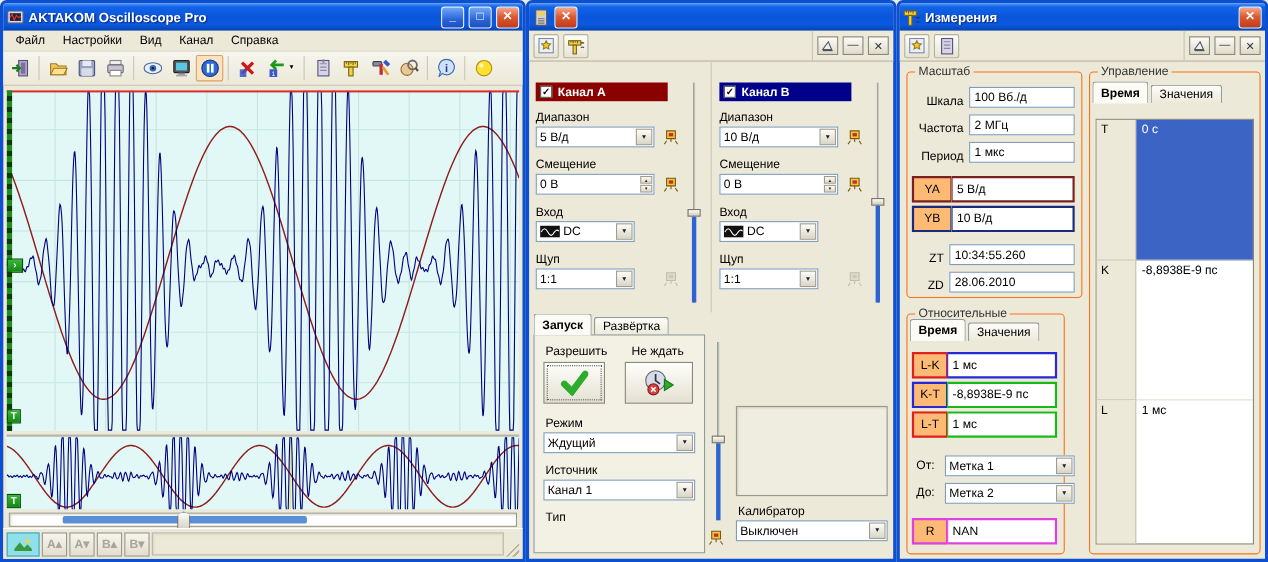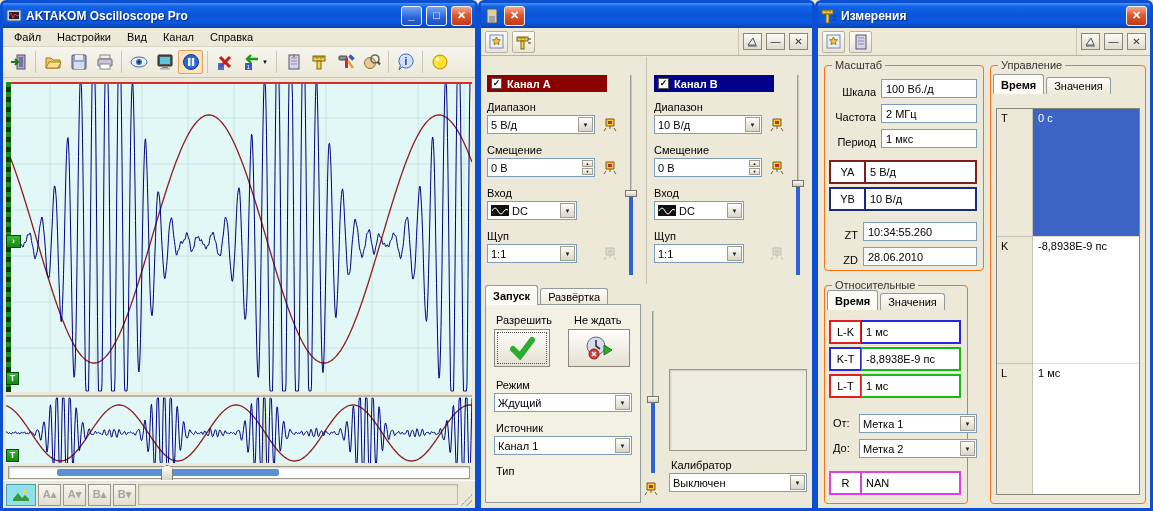--- a/index.html
+++ b/index.html
@@ -57,21 +57,21 @@
 .tabs{position:absolute;display:flex;align-items:flex-end;height:20px}
 .tab{border:1px solid #919b9c;border-bottom:none;border-radius:3px 3px 0 0;background:linear-gradient(#fdfcf8,#ece9d8);padding:2px 7px 2px;margin-right:2px;height:17px}
 .tab.active{background:#fcfbf5;height:20px;padding-top:4px;font-weight:bold;z-index:2}
 .tab-panel{position:absolute;border:1px solid #919b9c;background:#f3f1e4}
 .group{position:absolute;border:1px solid #f97316;border-radius:4px}
 .group>.gt{position:absolute;top:-7px;left:7px;background:#ece9d8;padding:0 3px;color:#333}
 .push{position:absolute;border:1px solid #8a887a;background:linear-gradient(#fefefb,#e4e1d2);display:flex;align-items:center;justify-content:center;gap:5px}
 .sunken{position:absolute;border:1px solid #9a988a;box-shadow:inset 1px 1px 2px #cfccbd;background:#efede0}
 
 .crow{position:absolute;display:flex;height:24px}
-.crow .cl{width:36px;display:flex;align-items:center;justify-content:center;background:#ffffff;border:2px solid var(--c1);border-right-width:1px}
+.crow .cl{width:36px;display:flex;align-items:center;justify-content:center;background:#fdba74;border:2px solid var(--c1);border-right-width:1px}
 .crow .cv{flex:1;display:flex;align-items:center;padding-left:4px;background:#fff;border:2px solid var(--c2);border-left-width:1px;white-space:nowrap}
 .mrow{position:absolute;display:flex;align-items:flex-end;height:20px}
 .mrow .ml{width:52px;text-align:right;padding-right:5px}
 .mrow .mf{flex:1;height:19px;border:1px solid #7f9db9;background:#fff;display:flex;align-items:center;padding-left:4px;white-space:nowrap}
 .abs-table{position:absolute;border:1px solid #888678;background:#fff;display:grid;grid-template-columns:36px 1fr}
 .abs-table .al{background:#ece9d8;border-right:1px solid #c6c3b2;border-bottom:1px solid #c6c3b2;padding:3px 4px}
 .abs-table .av{border-bottom:1px solid #e2dfd2;padding:3px 5px;white-space:nowrap}
 .av.sel{background:#3b64c4;color:#fff}
 svg{display:block}
 </style>

